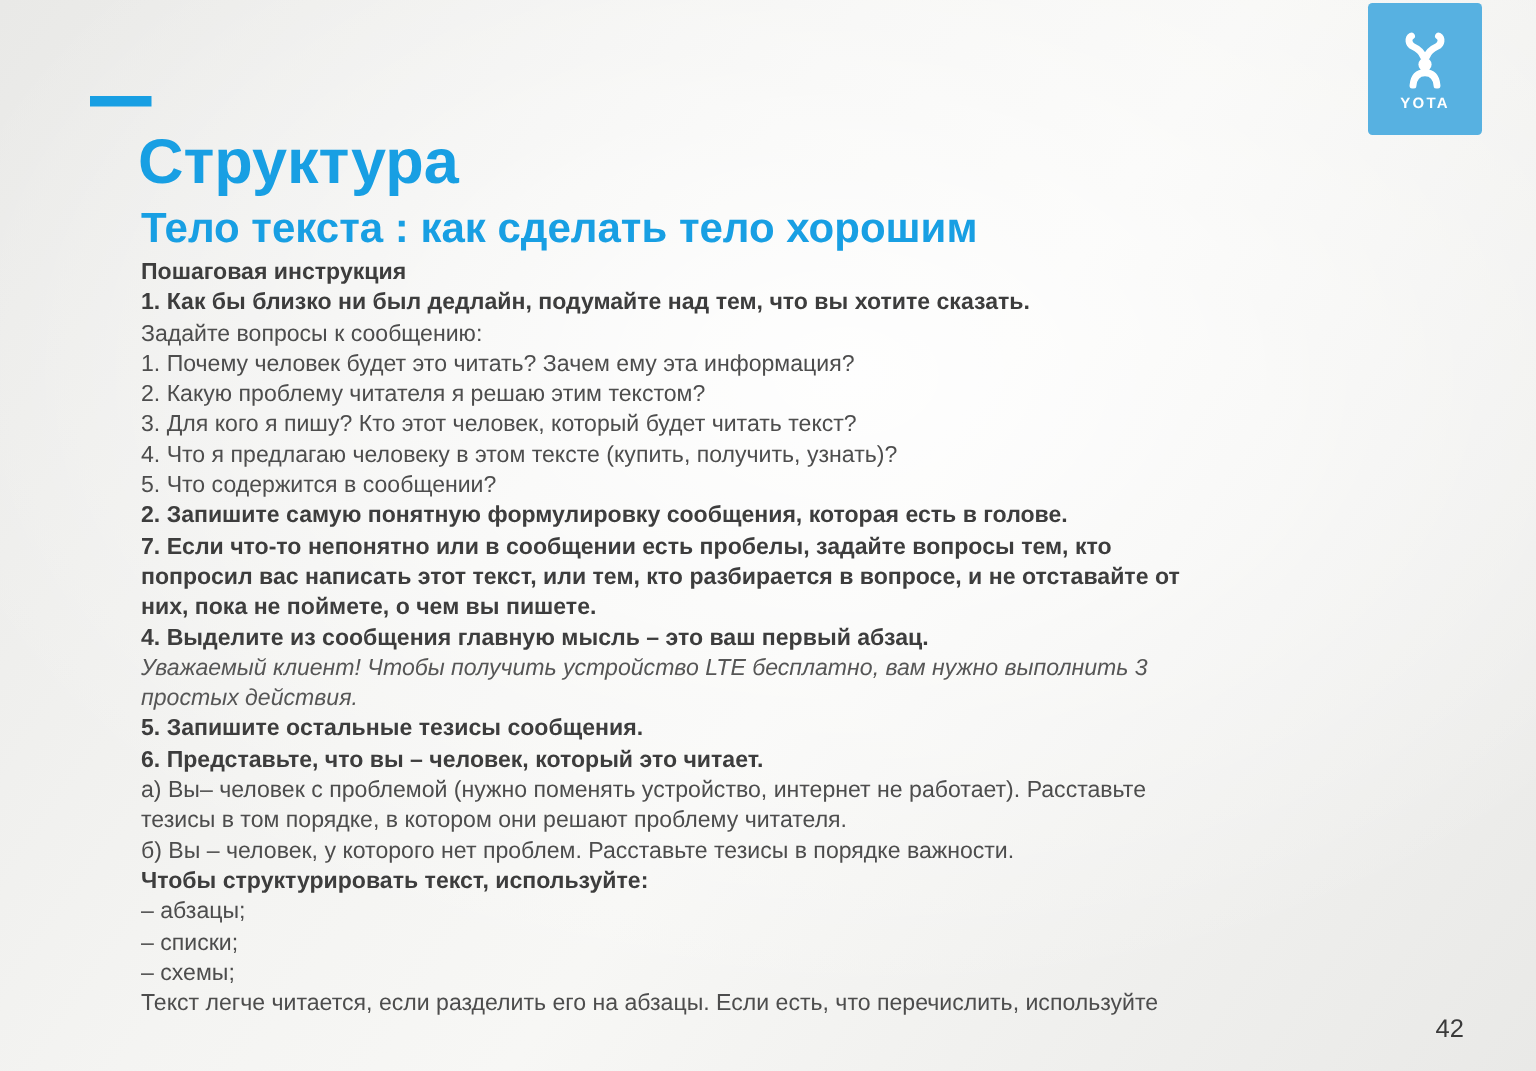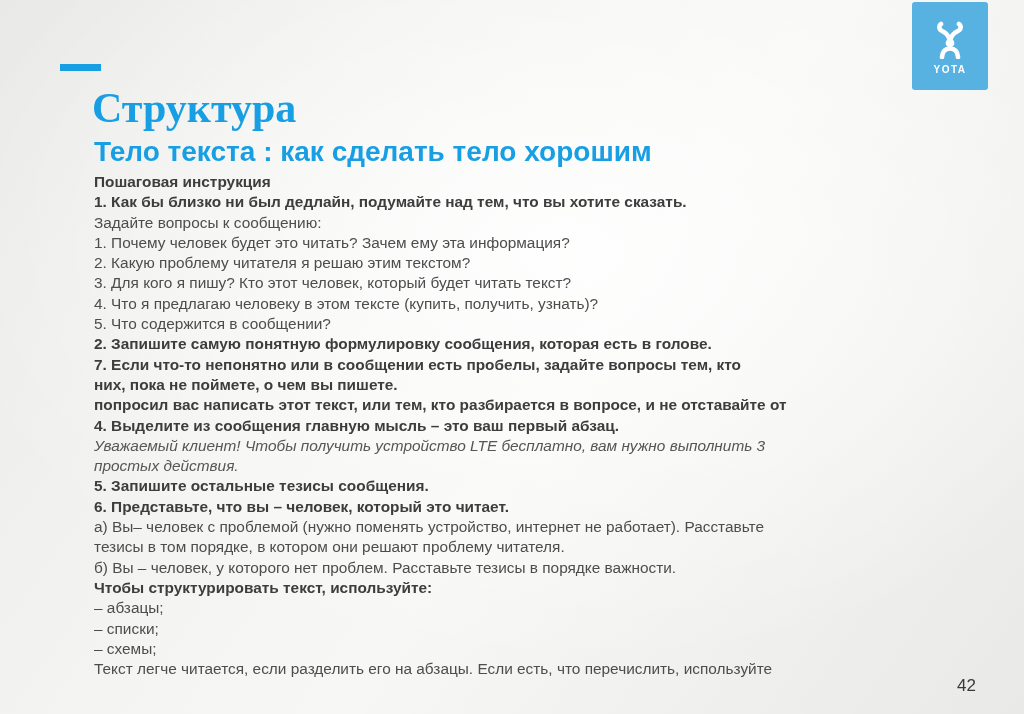--- a/index.html
+++ b/index.html
@@ -81,37 +81,37 @@
     color: #3a3a3a;
   }
 </style>
 </head>
 <body>
 
 <div class="slide">
 
   <div class="accent-dash" style="background: rgb(24, 159, 227);"></div>
 
-  <h1 class="title" style="margin: 0px; color: rgb(24, 159, 227); font-family: Liberation Serif, serif;">Структура</h1>
+  <h1 class="title" style="margin: 0px; color: rgb(24, 159, 227);">Структура</h1>
 
   <h2 class="subtitle" style="margin: 0px; color: rgb(24, 159, 227);">Тело текста : как сделать тело хорошим</h2>
 
   <div class="body-text">
       <div class="line bold">Пошаговая инструкция</div>
       <div class="line bold">1. Как бы близко ни был дедлайн, подумайте над тем, что вы хотите сказать.</div>
       <div class="line regular">Задайте вопросы к сообщению:</div>
       <div class="line regular">1. Почему человек будет это читать? Зачем ему эта информация?</div>
       <div class="line regular">2. Какую проблему читателя я решаю этим текстом?</div>
       <div class="line regular">3. Для кого я пишу? Кто этот человек, который будет читать текст?</div>
       <div class="line regular">4. Что я предлагаю человеку в этом тексте (купить, получить, узнать)?</div>
       <div class="line regular">5. Что содержится в сообщении?</div>
       <div class="line bold">2. Запишите самую понятную формулировку сообщения, которая есть в голове.</div>
       <div class="line bold">7. Если что-то непонятно или в сообщении есть пробелы, задайте вопросы тем, кто</div>
+      <div class="line bold">попросил вас написать этот текст, или тем, кто разбирается в вопросе, и не отставайте от</div>
       <div class="line bold">них, пока не поймете, о чем вы пишете.</div>
-      <div class="line bold">попросил вас написать этот текст, или тем, кто разбирается в вопросе, и не отставайте от</div>
       <div class="line bold">4. Выделите из сообщения главную мысль – это ваш первый абзац.</div>
       <div class="line italic">Уважаемый клиент! Чтобы получить устройство LTE бесплатно, вам нужно выполнить 3</div>
       <div class="line italic">простых действия.</div>
       <div class="line bold">5. Запишите остальные тезисы сообщения.</div>
       <div class="line bold">6. Представьте, что вы – человек, который это читает.</div>
       <div class="line regular">а) Вы– человек с проблемой (нужно поменять устройство, интернет не работает). Расставьте</div>
       <div class="line regular">тезисы в том порядке, в котором они решают проблему читателя.</div>
       <div class="line regular">б) Вы – человек, у которого нет проблем. Расставьте тезисы в порядке важности.</div>
       <div class="line bold">Чтобы структурировать текст, используйте:</div>
       <div class="line regular">– абзацы;</div>

